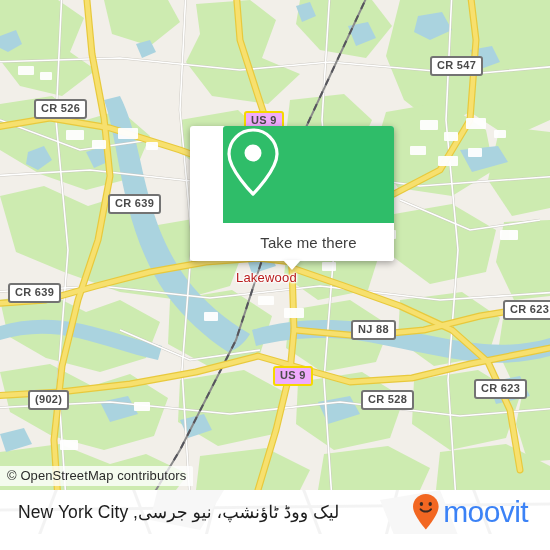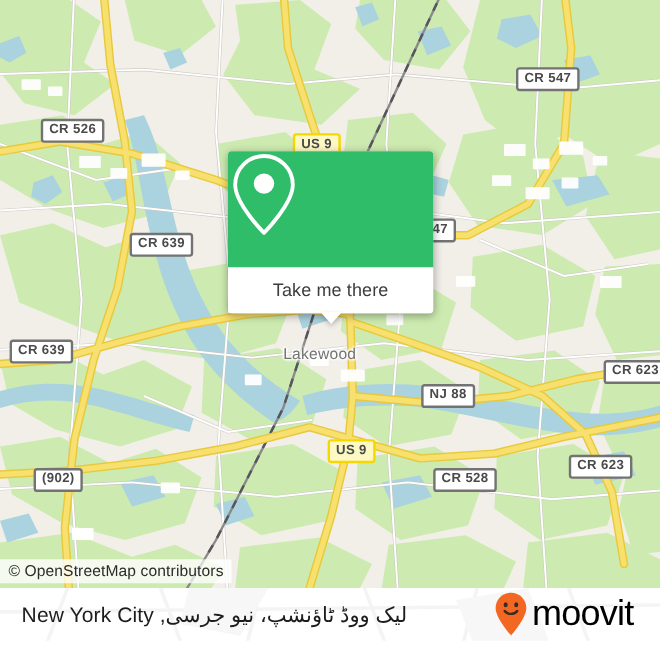--- a/index.html
+++ b/index.html
@@ -28,45 +28,45 @@
     color:#4a4a4a;
     font-size:11px;
     font-weight:bold;
     letter-spacing:.3px;
     padding:1px 5px 2px 5px;
     line-height:13px;
     white-space:nowrap;
     box-sizing:border-box;
     font-family:"Liberation Sans", sans-serif;
   }
-  .shield.filled{background:#fef9c3;border-color:#f5d800;}
+  .shield.filled{background:#f0abfc;border-color:#f5d800;}
 
   .place-label{
     position:absolute;
-    color:#737373;
+    color:#b91c1c;
     font-size:13px;
     letter-spacing:.2px;
     white-space:nowrap;
     text-shadow:
       1px 0 2px #fff, -1px 0 2px #fff, 0 1px 2px #fff, 0 -1px 2px #fff,
       1px 1px 2px #fff, -1px -1px 2px #fff;
     font-family:"Liberation Sans", sans-serif;
-    margin-top:17px;
   }
 
   
   .card{
     position:absolute;
     left:190px;top:126px;
     width:171px;height:135px;
     border-radius:3px;
     background:#ffffff;
     box-shadow:0 2px 7px rgba(0,0,0,.35);
     overflow:visible;
     z-index:30;
+    padding-left:33px;
   }
   .card-head{
     position:relative;
     height:97px;
     background:#2fbd69;
     border-radius:3px 3px 0 0;
     display:flex;align-items:center;justify-content:center;
   }
   .card-foot{
     position:relative;
@@ -118,21 +118,21 @@
   .footer-title{
     color:#1c1c1c;
     font-size:17.5px;
     letter-spacing:.1px;
     white-space:nowrap;
     direction:rtl;
     unicode-bidi:plaintext;
   }
   .brand{display:flex;align-items:center;gap:2px;}
   .brand-word{
-    color:#000000;
+    color:#3b82f6;
     font-size:30px;
     letter-spacing:-.6px;
     line-height:30px;
     font-weight:normal;
   }
 </style>
 </head>
 <body>
 
 <div id="app">

